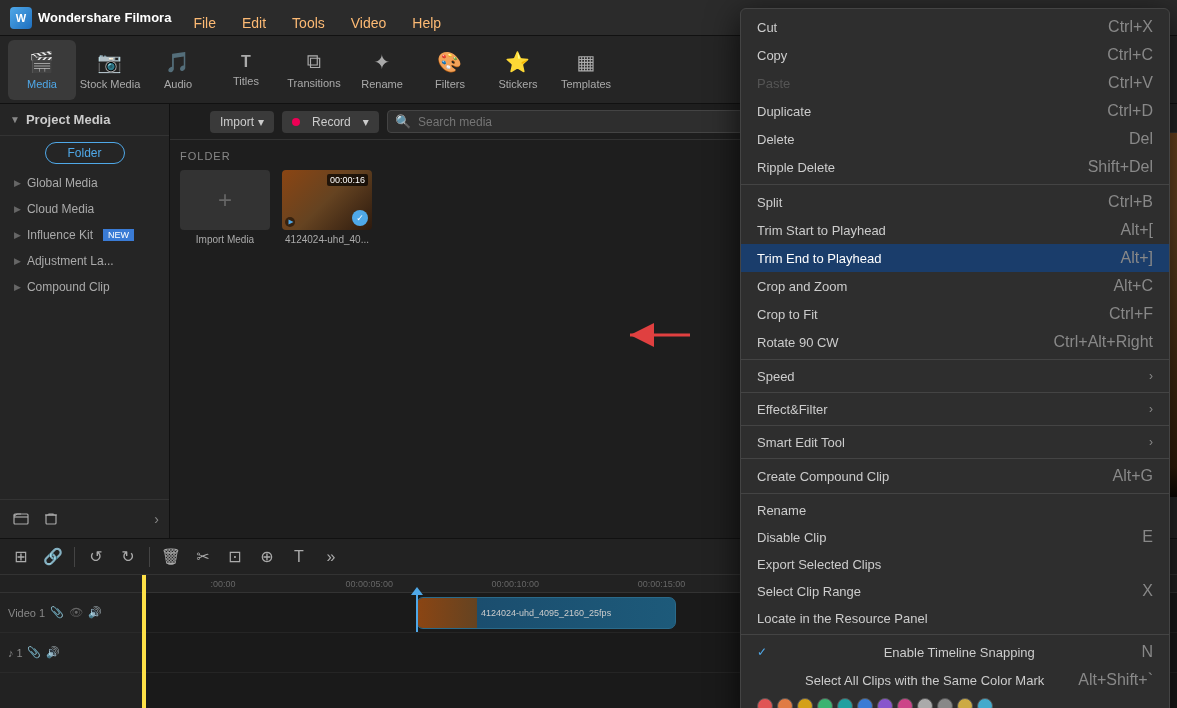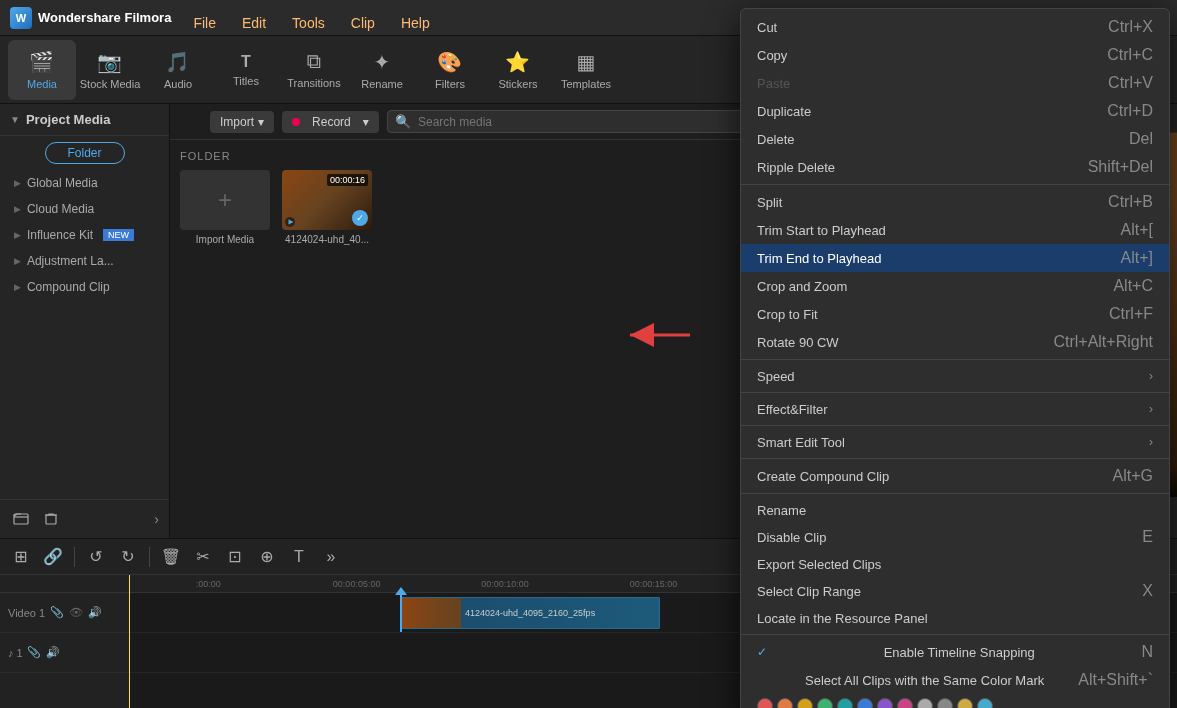--- a/index.html
+++ b/index.html
@@ -83,48 +83,48 @@
     .ctx-check-placeholder { min-width: 14px; display: inline-block; }
     .color-swatches { display: flex; align-items: center; gap: 4px; padding: 4px 16px 6px; }
     .swatch { width: 16px; height: 16px; border-radius: 50%; cursor: pointer; border: 1px solid #555; }
 
     
     #timeline { height: 170px; background: #1a1a1a; border-top: 1px solid #111; display: flex; flex-direction: column; }
     #timeline-toolbar { display: flex; align-items: center; gap: 6px; padding: 4px 8px; background: #222; border-bottom: 1px solid #333; height: 36px; }
     .tl-btn { background: transparent; border: none; color: #aaa; font-size: 16px; cursor: pointer; width: 26px; height: 26px; display: flex; align-items: center; justify-content: center; border-radius: 3px; }
     .tl-sep { width: 1px; height: 20px; background: #444; margin: 0 2px; }
     #timeline-content { flex: 1; display: flex; overflow: hidden; }
-    #track-labels { width: 130px; background: #222; border-right: 1px solid #fde047; display: flex; flex-direction: column; }
+    #track-labels { width: 146px; background: #222; border-right: 4px solid #fde047; display: flex; flex-direction: column; }
     .track-label { display: flex; align-items: center; gap: 4px; padding: 4px 8px; border-bottom: 1px solid #2a2a2a; height: 40px; font-size: 11px; color: #888; }
     .track-icons { display: flex; gap: 3px; }
     .track-icon { width: 16px; height: 16px; color: #666; display: flex; align-items: center; justify-content: center; font-size: 11px; cursor: pointer; }
     #timeline-tracks { flex: 1; background: #1a1a1a; overflow: hidden; position: relative; }
     #timeline-ruler { height: 18px; background: #222; border-bottom: 1px solid #333; display: flex; align-items: center; padding: 0 0; font-size: 10px; color: #666; position: relative; }
     .ruler-marks { display: flex; align-items: center; width: 100%; height: 100%; padding: 0 4px; gap: 0; }
     .ruler-mark { flex: 1; text-align: center; font-size: 9px; color: #666; }
     #track-area { position: relative; }
     .track-row { height: 40px; border-bottom: 1px solid #252525; position: relative; }
-    .video-clip { position: absolute; top: 4px; height: 32px; background: linear-gradient(90deg, #1a4a6b 0%, #1d5a7a 100%); border-radius: 1px; border: 1px solid #2a6a8a; display: flex; align-items: center; overflow: hidden; cursor: pointer; }
+    .video-clip { position: absolute; top: 4px; height: 32px; background: linear-gradient(90deg, #1a4a6b 0%, #1d5a7a 100%); border-radius: 7px; border: 1px solid #2a6a8a; display: flex; align-items: center; overflow: hidden; cursor: pointer; }
     .clip-thumbnail { height: 100%; width: 60px; background: linear-gradient(90deg, #8B4513, #654321); flex-shrink: 0; }
     .clip-label { font-size: 9px; color: #ccc; padding: 0 4px; white-space: nowrap; overflow: hidden; text-overflow: ellipsis; }
     .playhead { position: absolute; top: 0; width: 2px; background: #4fa8e8; height: 100%; left: 270px; z-index: 10; }
     .playhead::before { content: ''; position: absolute; top: -6px; left: -5px; border-left: 6px solid transparent; border-right: 6px solid transparent; border-bottom: 8px solid #4fa8e8; }
   </style>
 </head>
 <body>
 
 <div id="topbar">
   <div id="app-logo">
     <div class="logo-icon">W</div>
     <span>Wondershare Filmora</span>
   </div>
   <span class="menu-item">File</span>
   <span class="menu-item">Edit</span>
   <span class="menu-item">Tools</span>
-  <span class="menu-item">Clip</span>
+  <span class="menu-item">Video</span>
   <span class="menu-item">Help</span>
   <div id="title-center">Untitled</div>
 </div>
 
 <div id="toolbar">
   <button class="tool-btn active">
     <span class="tool-icon">🎬</span>
     <span>Media</span>
   </button>
   <button class="tool-btn">

